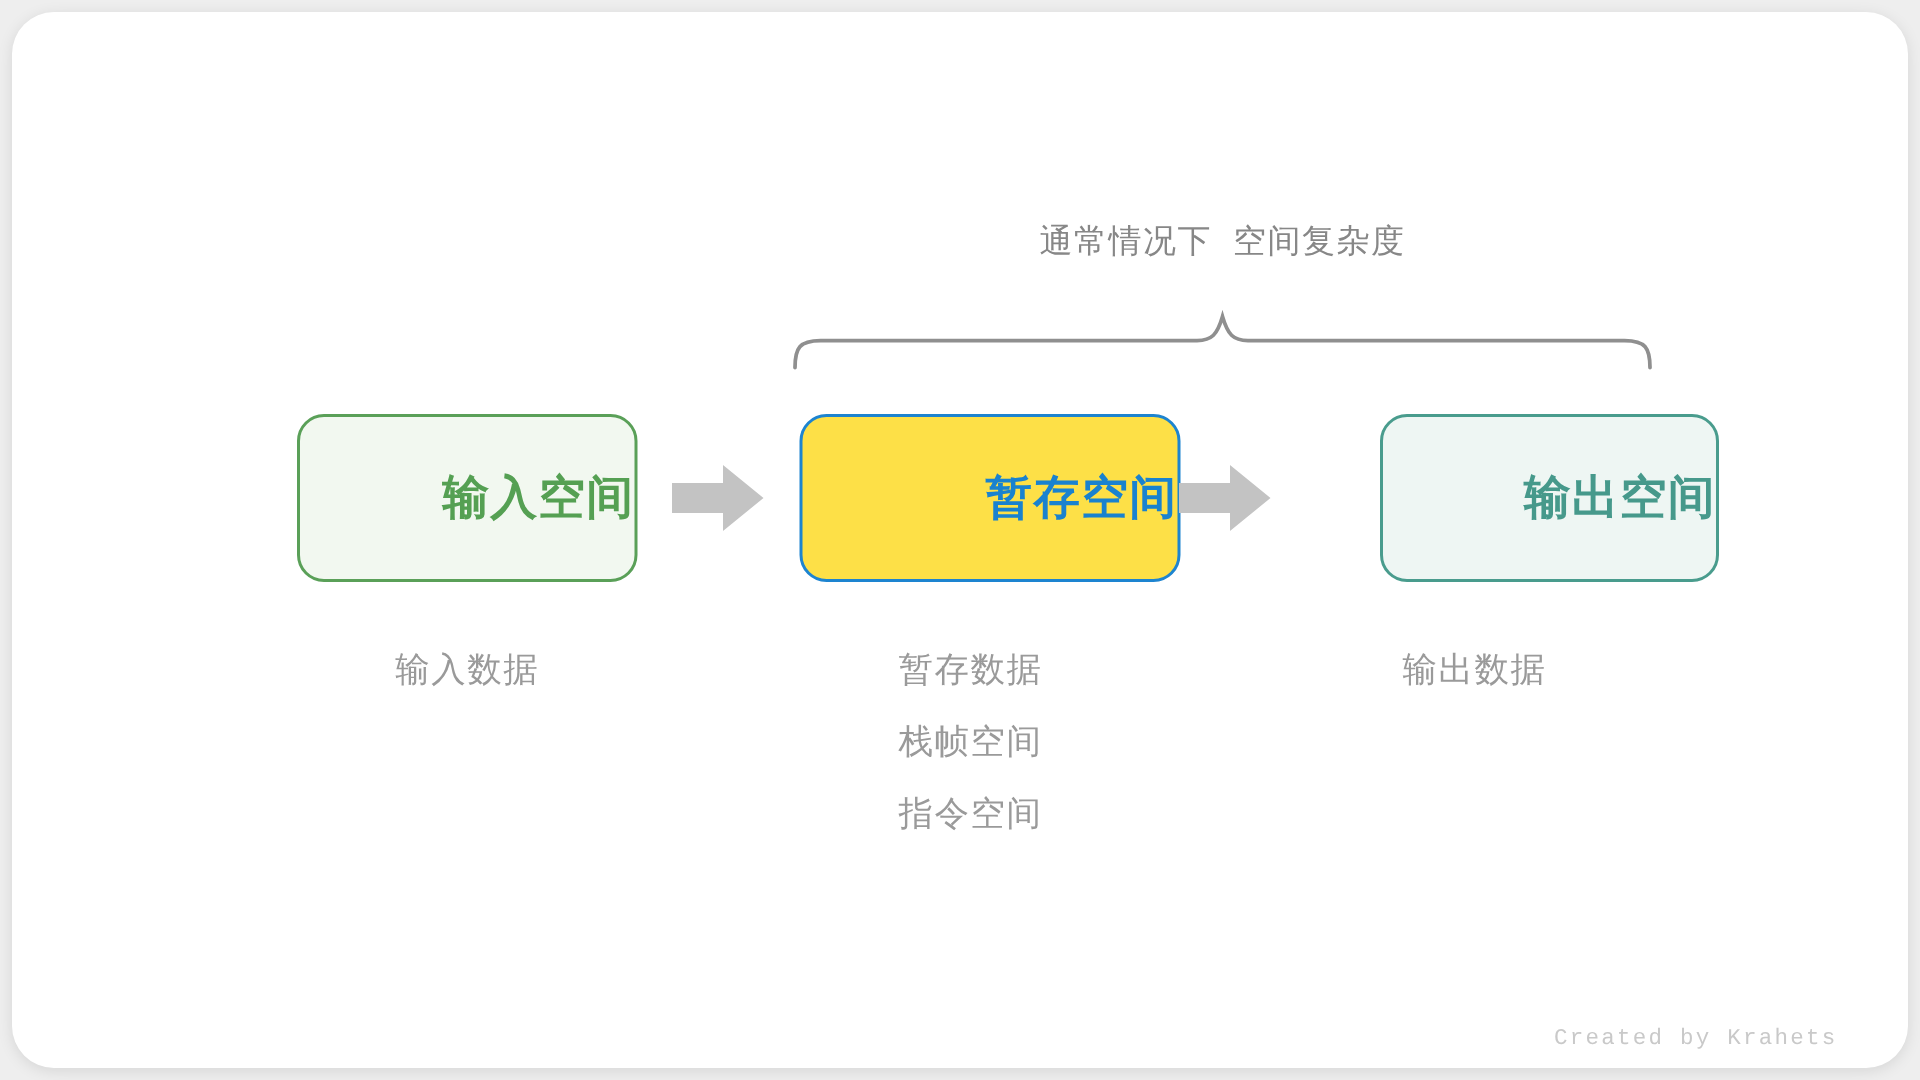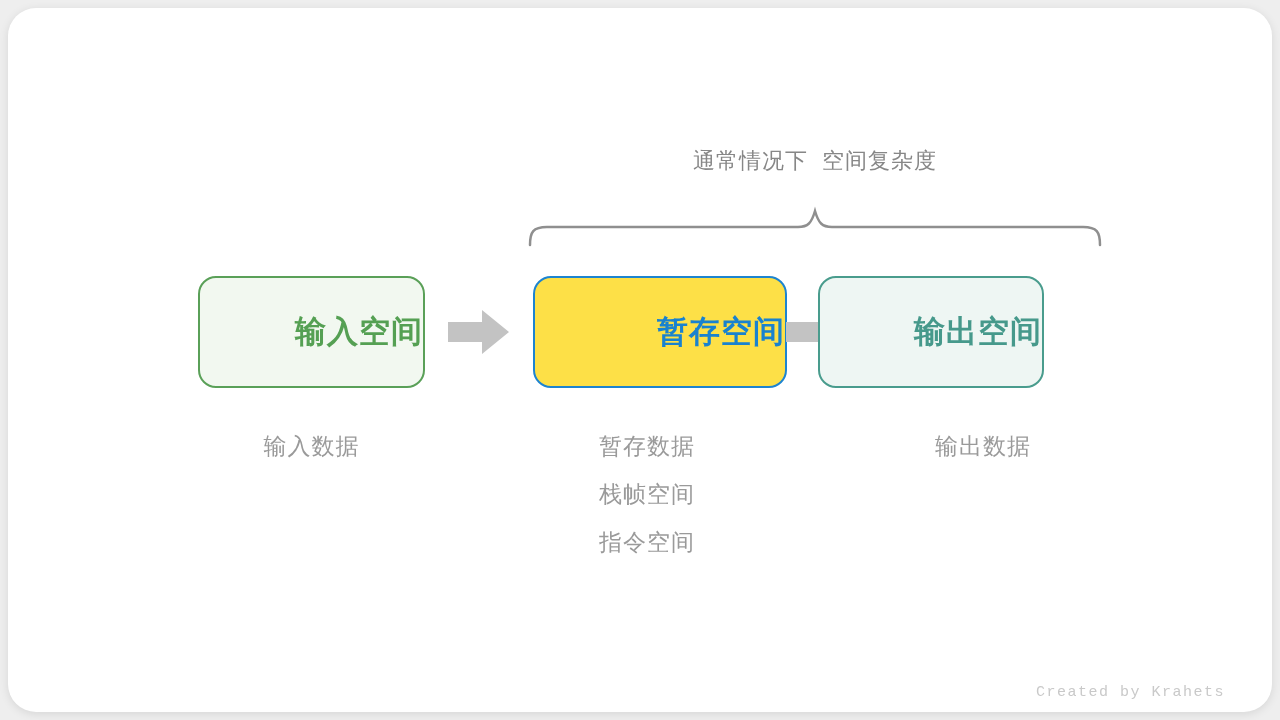--- a/index.html
+++ b/index.html
@@ -78,21 +78,21 @@
     color: #55a053;
   }
   .box-temp {
     left: 525px;
     width: 254px;
     border-color: #1d84d0;
     background: #fde047;
     color: #1982cf;
   }
   .box-output {
-    left: 810px;
+    left: 912px;
     width: 226px;
     border-color: #499c8d;
     background: #eef6f3;
     color: #46998b;
   }
   
   .arrow {
     position: absolute;
     top: 301px;
   }

